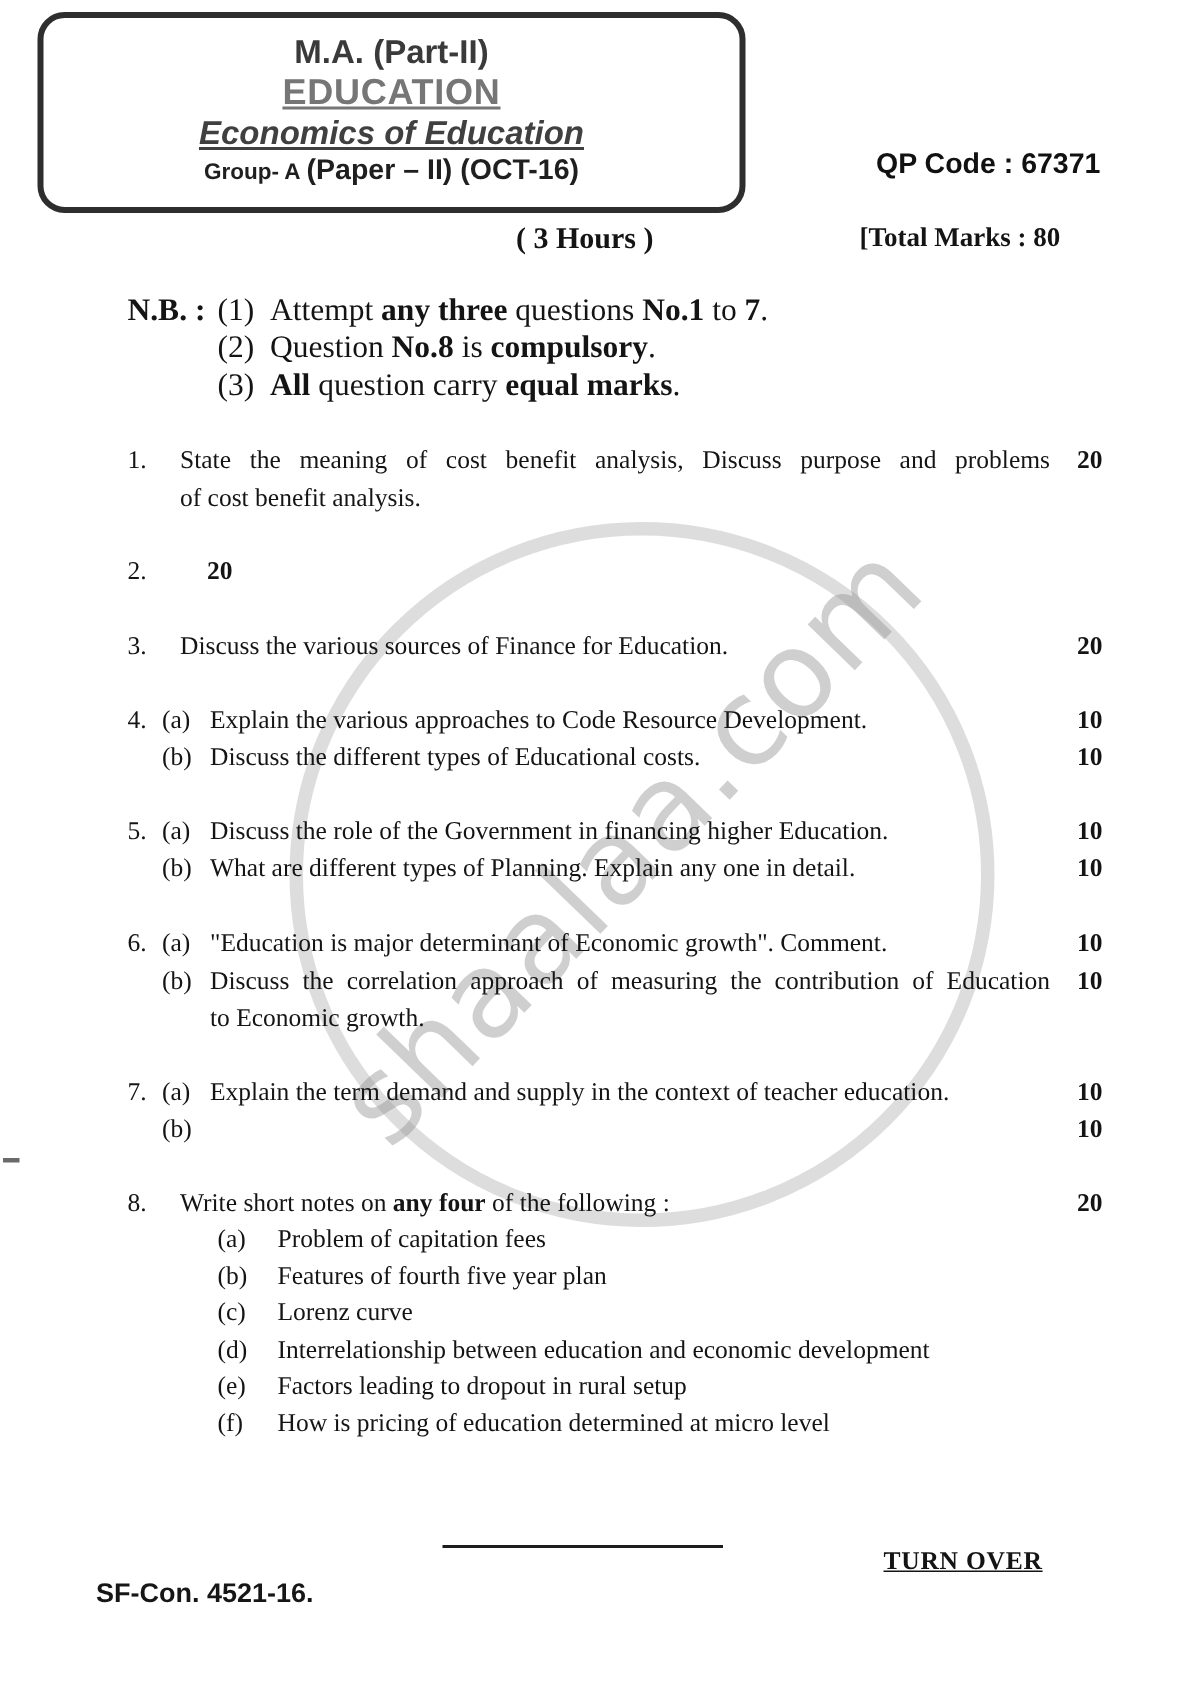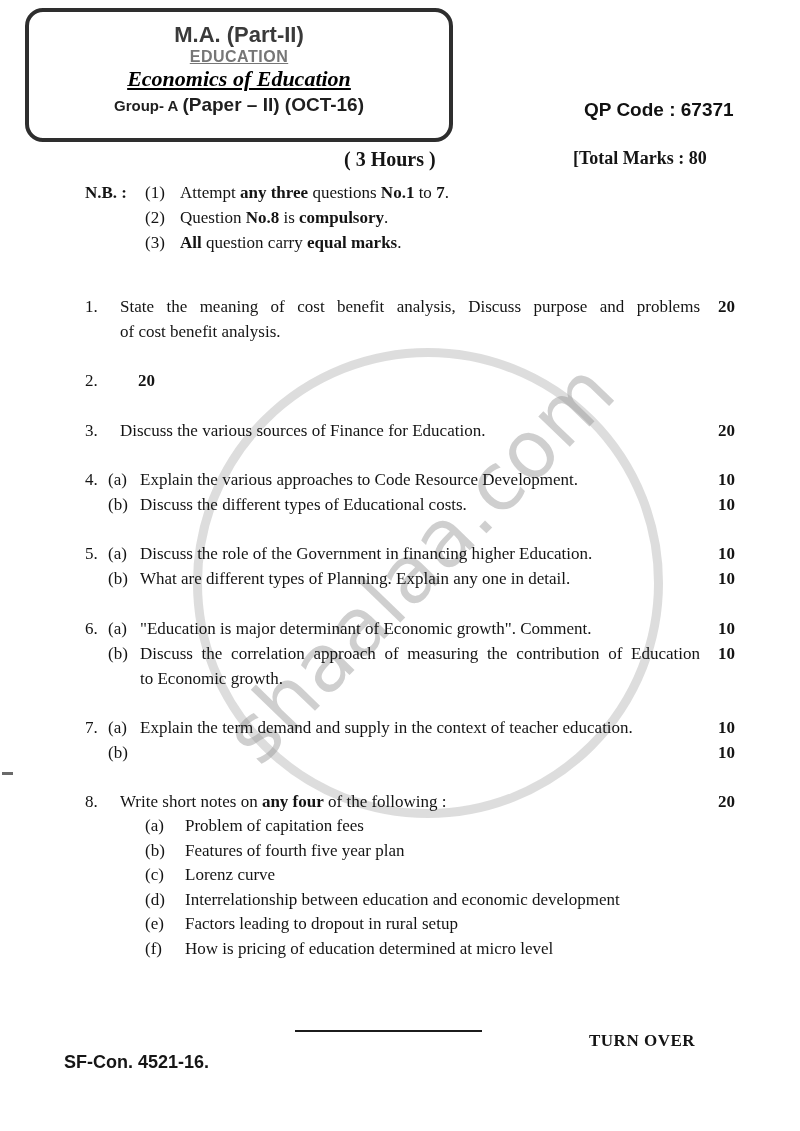--- a/index.html
+++ b/index.html
@@ -16,39 +16,39 @@
   }
   .wm-text {
     position:absolute; left:140px; top:516px; width:560px; text-align:center;
     transform:rotate(-46deg); font-family:"DejaVu Sans", sans-serif;
     font-size:80px; font-weight:normal; color:rgba(148,148,148,0.45);
     letter-spacing:1px; white-space:nowrap;
   }
 
   
   .header-box {
-    position:absolute; left:25px; top:8px; width:428px; height:134px;
+    position:absolute; left:25px; top:8px; width:472px; height:134px;
     border:4px solid #2e2e2e; border-radius:18px; box-sizing:border-box;
     text-align:center; font-family:"Liberation Sans", sans-serif; background:#fff;
   }
   .hb-program { margin-top:10px; font-size:22px; font-weight:bold; color:#3a3a3a; }
-  .hb-subject { font-size:16px; font-weight:bold; color:#767676; text-decoration:underline; line-height:1.15; letter-spacing:0.5px; }
-  .hb-course  { font-size:22px; font-weight:bold; font-style:italic; text-decoration:underline; color:#000000; line-height:1.2;font-family:Liberation Serif, serif; }
+  .hb-subject { font-size:24px; font-weight:bold; color:#767676; text-decoration:underline; line-height:1.15; letter-spacing:0.5px; }
+  .hb-course  { font-size:22px; font-weight:bold; font-style:italic; text-decoration:underline; color:#404040; line-height:1.2; }
   .hb-groupline { font-size:15px; font-weight:bold; color:#1f1f1f; margin-top:1px; }
   .hb-paper { font-size:19px; margin-left:4px; }
 
   .qp-code {
     position:absolute; left:584px; top:99px; font-family:"Liberation Sans", sans-serif;
     font-weight:bold; font-size:19px; color:#111;
   }
   .duration { position:absolute; left:344px; top:148px; font-weight:bold; font-size:20px;text-align:right; }
   .total-marks { position:absolute; left:573px; top:148px; font-weight:bold; font-size:18px; }
 
   
-  .nb { position:absolute; left:85px; top:180px; width:620px; font-size:17px; line-height:25px; }
+  .nb { position:absolute; left:85px; top:194px; width:620px; font-size:21px; line-height:25px; }
   .nb-label { position:absolute; left:0; top:0; font-weight:bold; }
   .nb-items { margin-left:60px; }
   .nb-row { display:flex; }
   .nb-num { width:35px; flex:none; }
   .nb-text b { font-weight:bold; }
 
   
   .questions { position:absolute; left:85px; top:294px; width:650px; font-size:17px; line-height:25px; }
   .q-row { display:flex; align-items:flex-start; }
   .q-num { width:35px; flex:none; }
@@ -60,21 +60,21 @@
   .mb24 { margin-bottom:24px; }
   .mb25 { margin-bottom:25px; }
   .q8-row { display:flex; line-height:24.5px; }
   .q8-indent { width:60px; flex:none; }
   .q8-letter { width:40px; flex:none; }
   .q8-text { flex:1; }
   .q-text b, .q8-text b { font-weight:bold; }
 
   
   .end-rule { position:absolute; left:295px; top:1030px; width:187px; height:2px; background:#1c1c1c; }
-  .turn-over { position:absolute; left:589px; top:1031px; font-weight:bold; font-size:17px; letter-spacing:0.5px; }
+  .turn-over { position:absolute; left:589px; top:1031px; font-weight:bold; font-size:17px; letter-spacing:0.5px;text-decoration:underline; }
   .sf-con { position:absolute; left:64px; top:1052px; font-family:"Liberation Sans", sans-serif; font-weight:bold; font-size:18px; color:#161616; }
   .site-footer { position:absolute; left:8px; top:1088px; font-family:"Liberation Sans", sans-serif; font-size:19px; color:#1d1d1d; }
   .margin-dash { position:absolute; left:2px; top:772px; width:11px; height:3px; background:#6a6a6a; }
 </style>
 </head>
 <body>
 
 <div class="page">
 
   <div class="wm-ring"></div>

